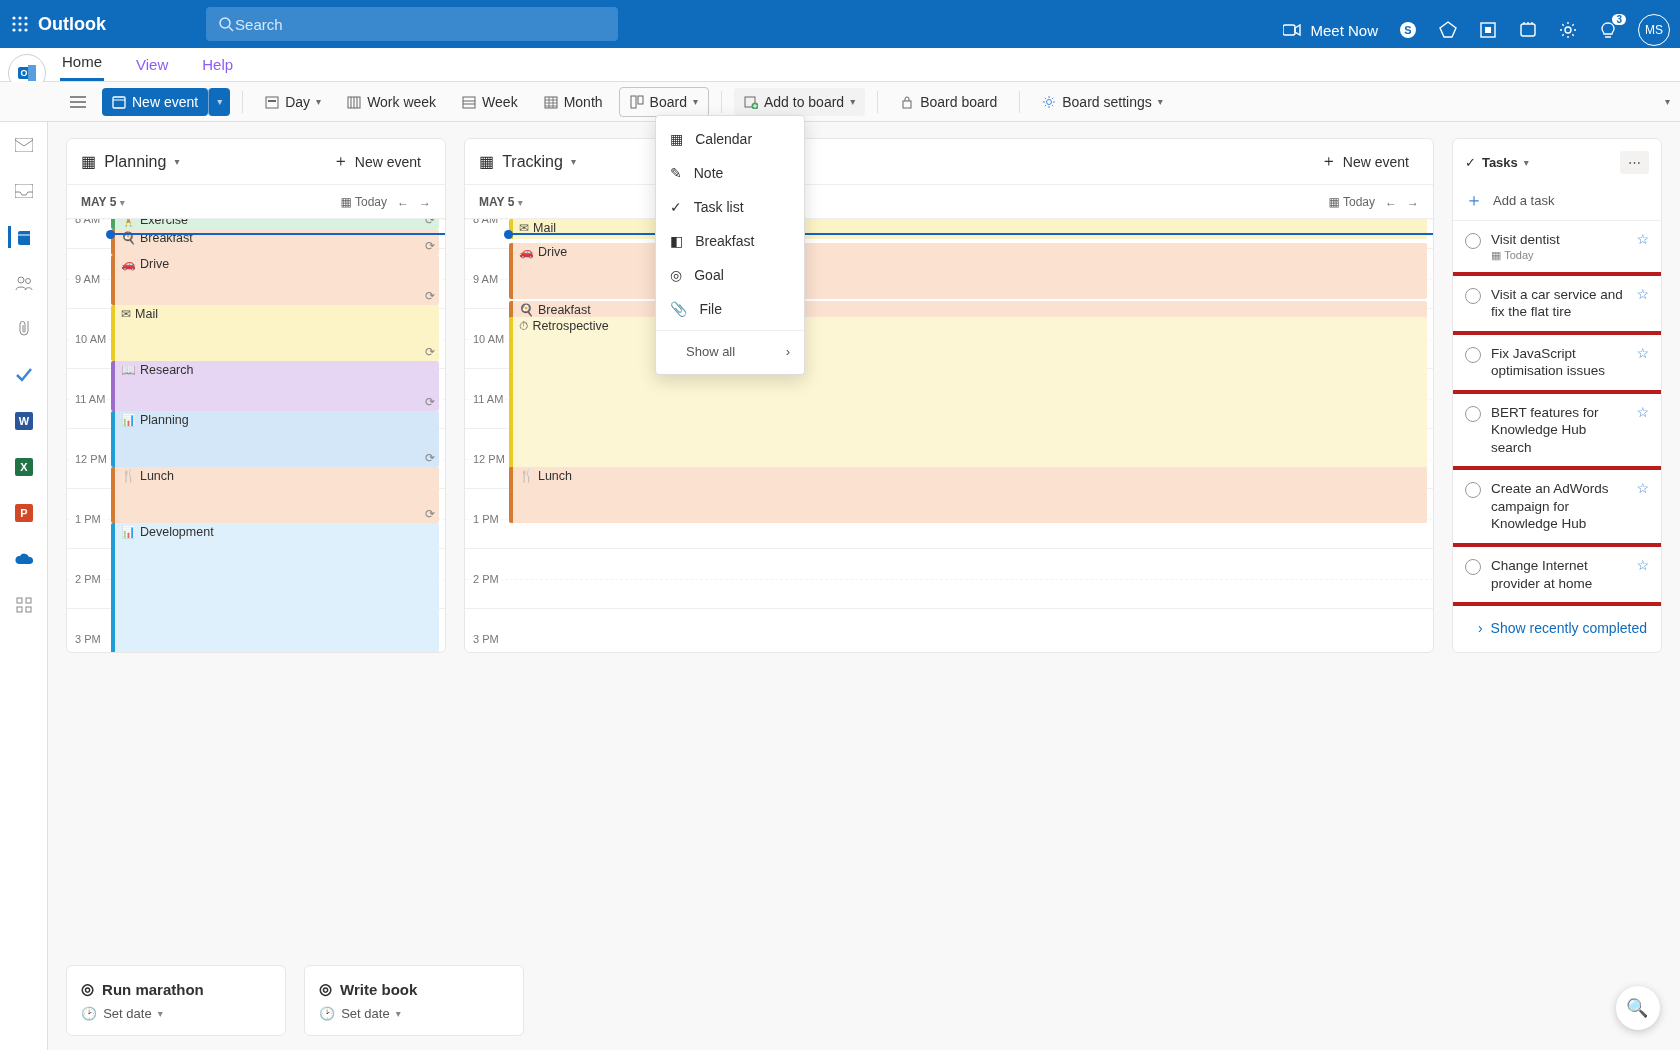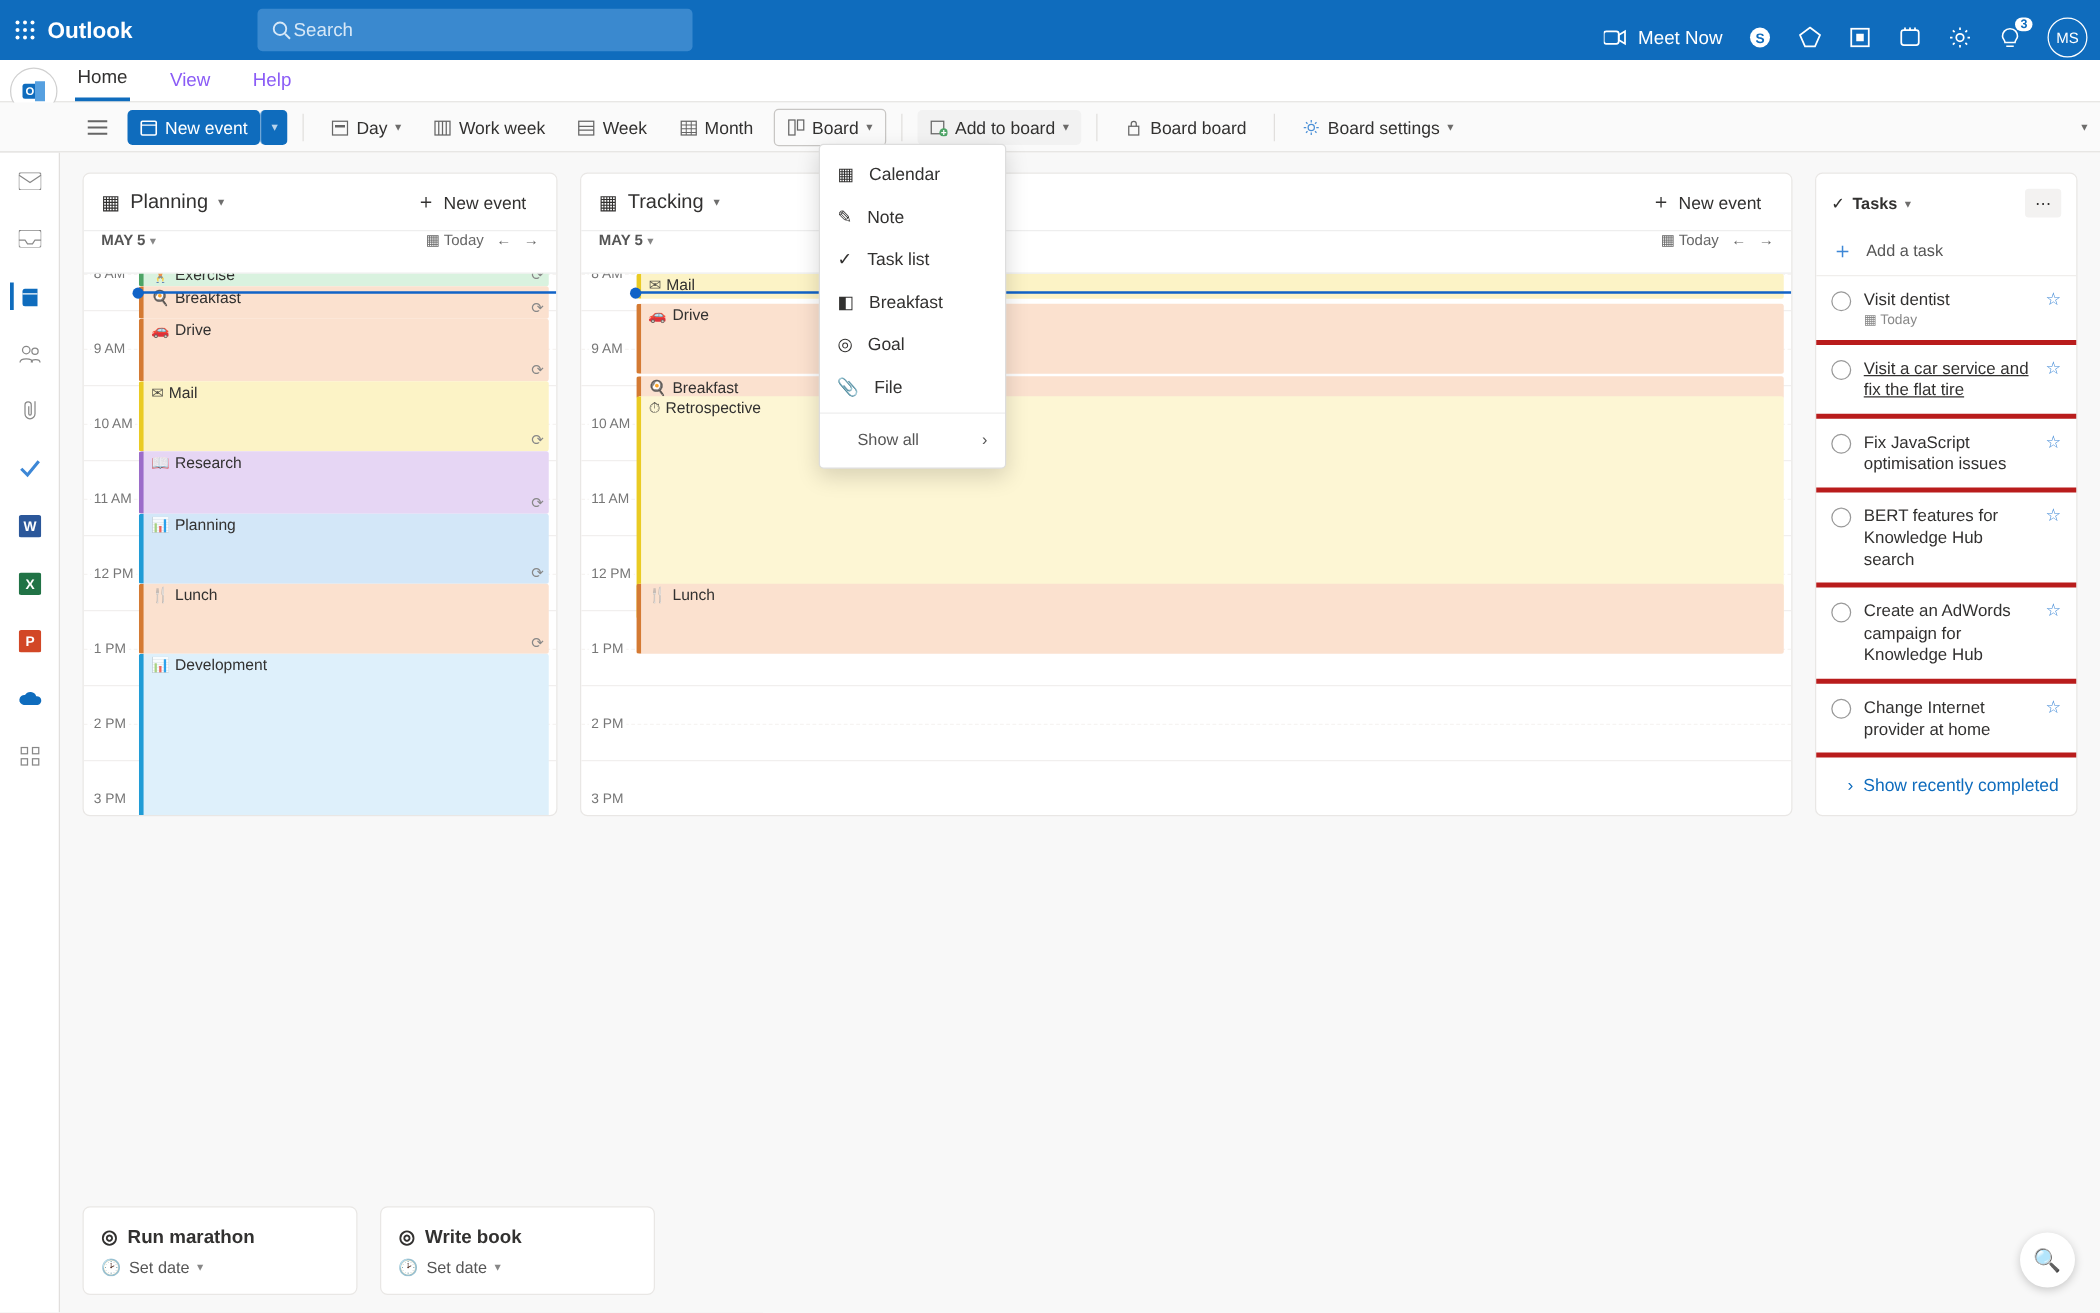--- a/index.html
+++ b/index.html
@@ -2,21 +2,21 @@
 <html><head>
 <meta charset="utf-8">
 <style>
   * { box-sizing: border-box; margin: 0; padding: 0; font-family: 'Segoe UI', sans-serif; }
   body { background: #f3f2f1; font-size: 13px; color: #323130; overflow: hidden; width: 1680px; height: 1050px;}
   
   
   .topbar { height: 48px; background: #0f6cbd; display: flex; align-items: center; padding: 0 10px; color: #fff; }
   .app-launcher { width:32px; height:32px; display:flex; align-items:center; justify-content:center; cursor:pointer;}
   .brand { font-size: 18px; font-weight: 600; margin-left: 8px; }
-  .search-wrap { margin-left: 100px; display:flex; align-items:center; background:#3a89cf; border-radius:4px; width:348px; height:34px; padding:0 10px;}
+  .search-wrap { margin-left: 100px; display:flex; align-items:center; background:#3a89cf; border-radius:4px; width:412px; height:34px; padding:0 10px;}
   .search-wrap input { background:transparent; border:none; color:#fff; font-size:15px; width:100%; outline:none;}
   .search-wrap input::placeholder { color:#d7e8f7;}
   .top-right{ margin-left:auto; display:flex; align-items:center; gap:20px;margin-top:12px;}
   .top-icon{ width:20px; height:20px; display:flex; align-items:center; justify-content:center; cursor:pointer; position:relative;}
   .avatar{ width:32px; height:32px; border:1.5px solid #fff; border-radius:50%; display:flex; align-items:center; justify-content:center; font-size:12px;}
   .meet-now{ display:flex; align-items:center; gap:8px; font-size:15px;}
   .badge-num{ position:absolute; top:-6px; right:-8px; background:#fff; color:#0f6cbd; font-size:10px; border-radius:8px; padding:0 4px; font-weight:600;}
   
   
   .tabrow{ height:34px; background:#fff; border-bottom:1px solid #e1dfdd; display:flex; align-items:flex-end; padding-left:60px; gap:30px;}
@@ -39,21 +39,21 @@
   .rail{ width:48px; background:#fff; border-right:1px solid #e1dfdd; display:flex; flex-direction:column; align-items:center; padding-top:12px; gap:24px;}
   .rail-item{ width:22px; height:22px; display:flex; align-items:center; justify-content:center; cursor:pointer; }
   .work{ flex:1; background:#f8f8f8; padding:16px 18px; position:relative; overflow:hidden;}
   
   
   .cols{ display:flex; gap:18px;}
   .col{ background:#fff; border:1px solid #e9e7e5; border-radius:6px; flex:0 0 380px; display:flex; flex-direction:column;}
   .col.tracking{ flex:0 0 970px;}
   .col-header{ height:46px; border-bottom:1px solid #eee; display:flex; align-items:center; justify-content:space-between; padding:0 14px;}
   .col-title{ display:flex; align-items:center; gap:8px; font-size:16px; color:#323130;}
-  .col-date{ height:34px; border-bottom:1px solid #eee; display:flex; align-items:flex-start; padding:0 14px; font-size:12px; color:#555; justify-content:space-between;}
+  .col-date{ height:34px; border-bottom:1px solid #eee; display:flex; align-items:center; padding:0 14px; font-size:12px; color:#555; justify-content:space-between;}
   .col-date .nav{ display:flex; gap:10px; align-items:center; color:#666;}
   .col-body{ flex:1; position:relative; overflow:hidden;}
   .hours{ position:absolute; left:0; top:0; width:100%;}
   .hour-row{ height:60px; border-bottom:1px solid #f1efee; position:relative;}
   .hour-row .half{ position:absolute; top:30px; left:0; right:0; border-bottom:1px dashed #f6f4f2;}
   .hour-lbl{ position:absolute; left:6px; top:-7px; font-size:11px; color:#777; background:#fff; padding:0 2px;}
   .events{ position:absolute; left:44px; right:0; top:0;}
   
   .evt{ position:absolute; border-radius:2px; padding:2px 6px; font-size:12.5px; display:flex; gap:4px; align-items:flex-start; overflow:hidden; border-left:4px solid;}
   .evt .ic{ font-size:12px; opacity:.8;}
@@ -578,21 +578,21 @@
             <div class="task">
               <div class="circle"></div>
               <div style="flex: 1 1 0%;">
                 <div class="t-title">Visit dentist</div>
                 <div class="t-sub">▦ Today</div>
               </div>
               <div class="star">☆</div>
             </div>
             <div class="task">
               <div class="circle"></div>
-              <div style="flex: 1 1 0%; text-decoration: underline;">
+              <div style="flex: 1 1 0%;">
                 <div class="t-title">Visit a car service and fix the flat tire</div>
               </div>
               <div class="star">☆</div>
             </div>
             <div class="task">
               <div class="circle"></div>
               <div style="flex: 1 1 0%;">
                 <div class="t-title">Fix JavaScript optimisation issues</div>
               </div>
               <div class="star">☆</div>

